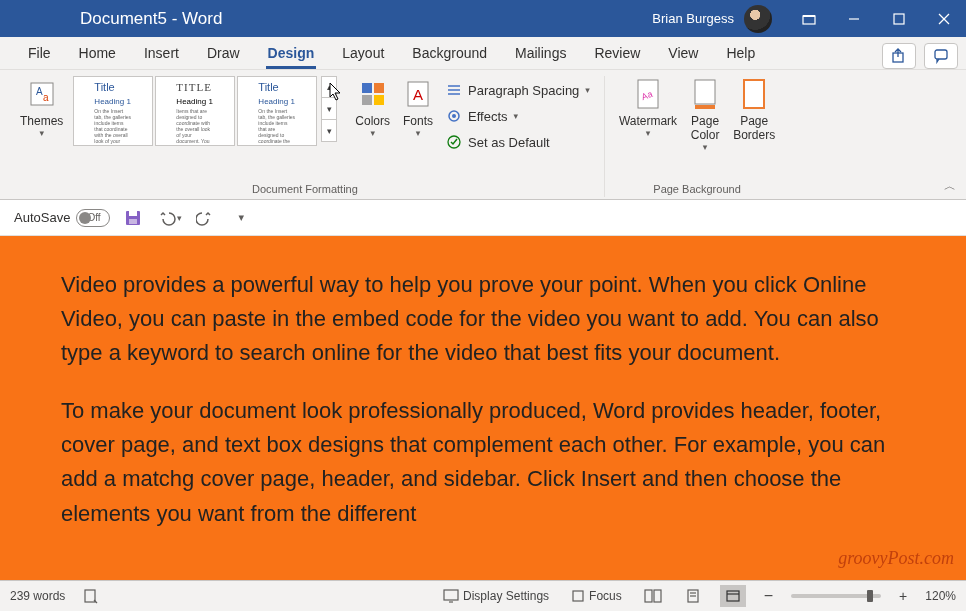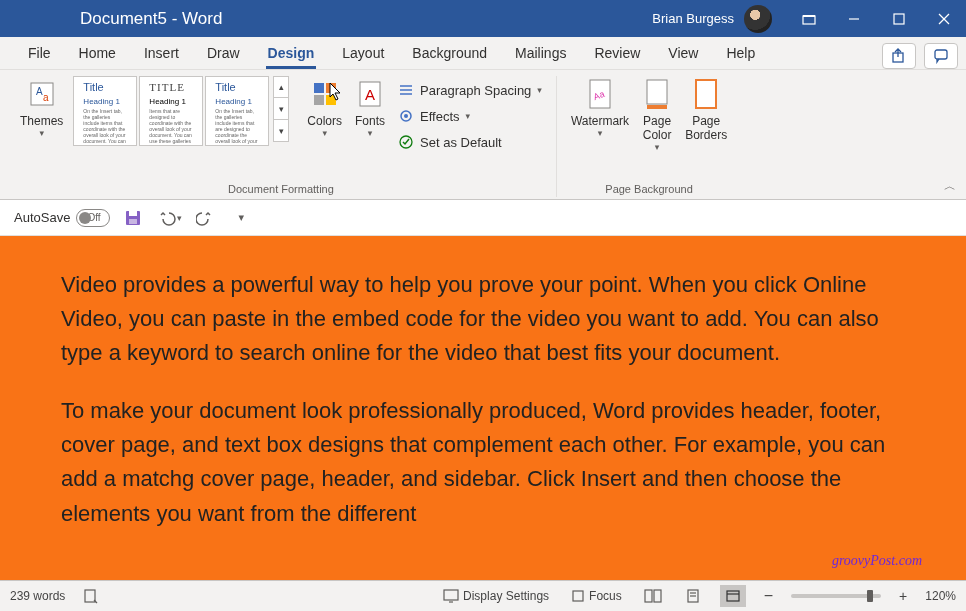--- a/index.html
+++ b/index.html
@@ -19,21 +19,21 @@
 .tabs .sharebtn, .tabs .commentbtn { width:34px; height:26px; border:1px solid #c8c6c4; border-radius:4px; margin-right:8px; display:flex; align-items:center; justify-content:center; cursor:pointer; background:#fff; }
 .ribbon { height:130px; background:#f3f2f1; border-bottom:1px solid #c8c6c4; display:flex; padding:6px 14px 2px 14px; position:relative; }
 .rgroup { display:flex; flex-direction:column; align-items:center; padding:0 8px; }
 .rgroup+.rgroup { border-left:1px solid #e1dfdd; }
 .rgroup .grow { flex:1; display:flex; align-items:flex-start; }
 .rglabel { font-size:11px; color:#605e5c; padding:2px 0 2px; text-align:center; }
 .bigbtn { display:flex; flex-direction:column; align-items:center; padding:2px 6px; cursor:pointer; font-size:12px; color:#323130; }
 .bigbtn .ico { width:32px; height:32px; margin-bottom:4px; display:flex; align-items:center; justify-content:center; }
 .drop { font-size:9px; color:#605e5c; }
 .gallery { display:flex; gap:2px; align-items:flex-start; }
-.gcard { width:64px; height:70px; background:#fff; border:1px solid #c8c6c4; padding:4px 9px; overflow:hidden; cursor:pointer; }
+.gcard { width:80px; height:70px; background:#fff; border:1px solid #c8c6c4; padding:4px 20px; overflow:hidden; cursor:pointer; }
 .gcard .gt { font-size:11px; color:#2b579a; }
 .gcard.v2 .gt { font-family:Georgia,serif; letter-spacing:1px; color:#444; font-size:11px; }
 .gcard .gh { font-size:8px; margin-top:4px; }
 .gcard .gb { font-size:5px; color:#666; line-height:1.2; margin-top:2px; }
 .gupdown { display:flex; flex-direction:column; margin-left:2px; }
 .garrow { width:16px; height:22px; border:1px solid #c8c6c4; background:#fff; display:flex; align-items:center; justify-content:center; cursor:pointer; font-size:9px; color:#444; }
 .garrow+.garrow { border-top:none; }
 .smallstack { display:flex; flex-direction:column; align-items:flex-start; gap:6px; padding-top:4px; }
 .smallbtn { display:flex; align-items:center; font-size:13px; color:#323130; cursor:pointer; padding:2px 6px; gap:6px; }
 .smallbtn .sico { width:16px; height:16px; display:flex; align-items:center; justify-content:center; }
@@ -45,21 +45,21 @@
 .qbtn { width:26px; height:26px; display:flex; align-items:center; justify-content:center; cursor:pointer; color:#605e5c; }
 .doc { position:absolute; top:236px; left:0; right:0; bottom:31px; overflow:hidden; background:#f97316; padding:32px 48px 0 61px; }
 .doc p { font-size:22px; color:#222; line-height:1.55; margin-bottom:24px; }
 .statusbar { position:absolute; left:0; right:0; bottom:0; height:31px; background:#f3f2f1; border-top:1px solid #c8c6c4; display:flex; align-items:center; font-size:12px; color:#444; padding:0 10px; gap:14px; }
 .statusbar .spc { flex:1; }
 .sbtn { display:flex; align-items:flex-end; gap:4px; cursor:pointer; padding:0 4px; }
 .vbtn { width:26px; height:22px; display:flex; align-items:center; justify-content:center; cursor:pointer; color:#605e5c; }
 .vbtn.active { background:#c8c6c4; }
 .zoomslider { width:90px; height:4px; background:#c8c6c4; position:relative; border-radius:2px; cursor:pointer; }
 .zoomslider::after { content:""; position:absolute; right:8px; top:-4px; width:6px; height:12px; background:#605e5c; border-radius:1px; }
-.watermark { position:absolute; right:44px; bottom:42px; font-size:14px; color:#6d28d9; font-style:italic; font-family:Georgia,serif; pointer-events:none; }
+.watermark { position:absolute; right:12px; bottom:42px; font-size:18px; color:#c2410c; font-style:italic; font-family:Georgia,serif; pointer-events:none; }
 .cursor-arrow { position:absolute; top:82px; left:329px; width:14px; height:20px; pointer-events:none; }
 </style>
 </head>
 <body>
 
 <div class="titlebar">
   <span class="doc-title">Document5  -  Word</span>
   <span class="spacer"></span>
   <span class="user">Brian Burgess</span>
   <div class="avatar"></div>

